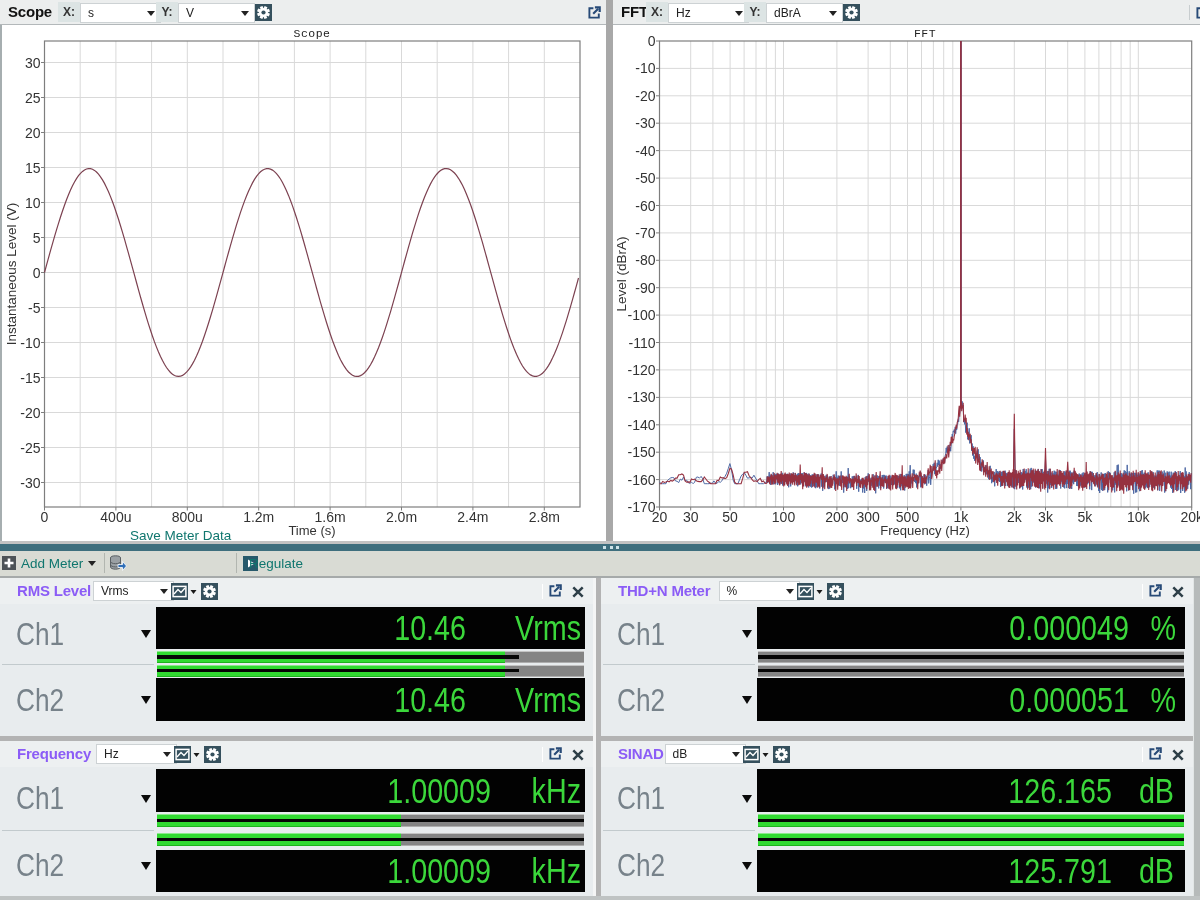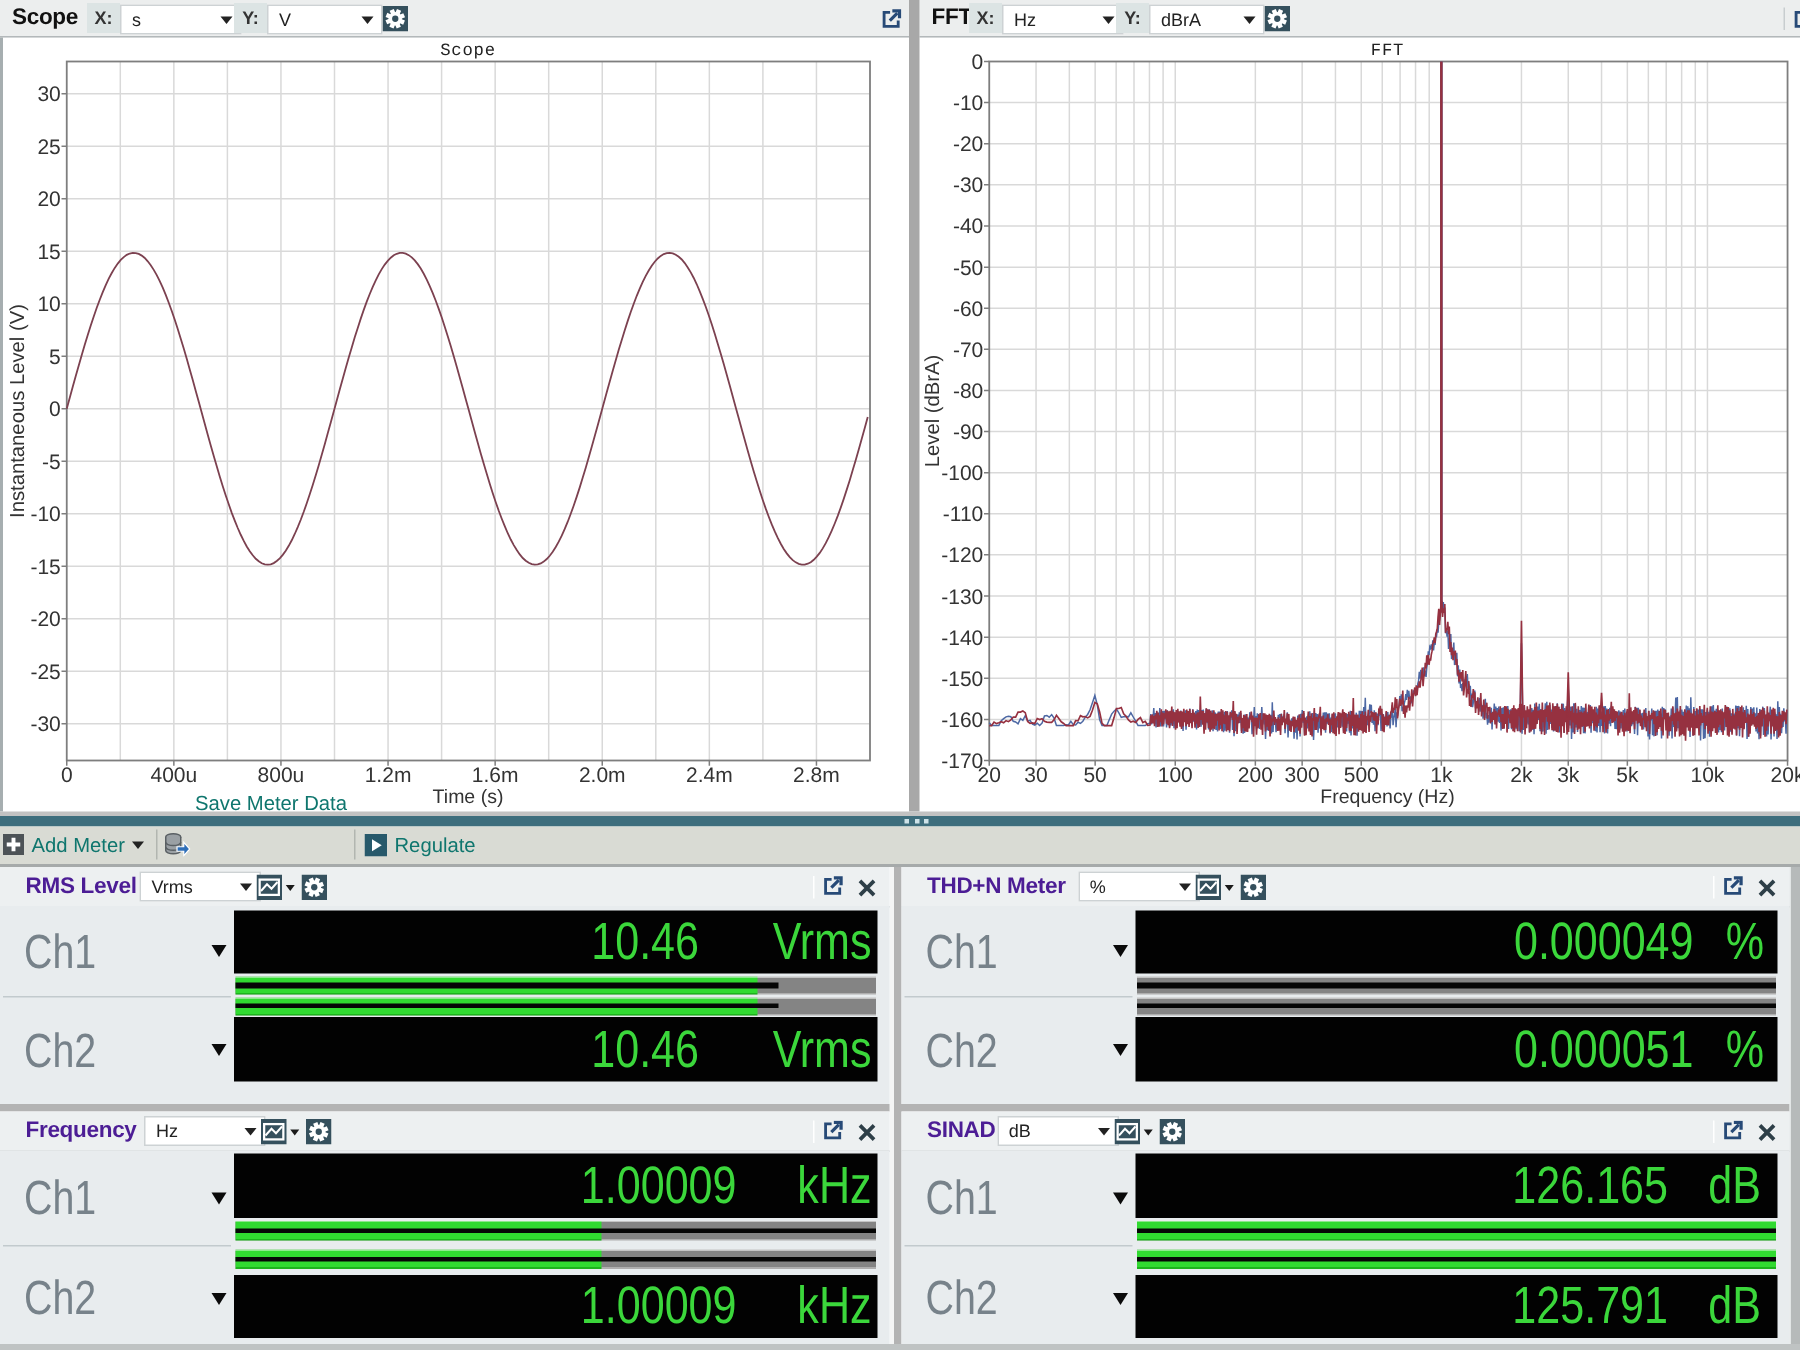--- a/index.html
+++ b/index.html
@@ -1,18 +1,18 @@
 <!DOCTYPE html>
 <html><head><meta charset="utf-8"><style>
 html,body{margin:0;padding:0}
 body{width:1200px;height:900px;position:relative;overflow:hidden;background:#fff;
 font-family:"Liberation Sans",sans-serif}
 .abs{position:absolute}
 .ctitle{font-size:15px;font-weight:bold;color:#111;letter-spacing:-0.2px}
-.ptitle{font-size:15px;font-weight:bold;color:#4c1d95;letter-spacing:-0.2px}
+.ptitle{font-size:15px;font-weight:bold;color:#8b5cf6;letter-spacing:-0.2px}
 .chip{height:20px;background:#dce4e4;font-size:12px;font-weight:bold;color:#333;
 text-align:center;line-height:20px}
 .dd{height:18px;background:#fff;border:1px solid #cdd2d4;font-size:12px;color:#222;
 line-height:18px;padding-left:7px}
 .darr{position:absolute;right:5px;top:7px;width:0;height:0;
 border-left:4px solid transparent;border-right:4px solid transparent;border-top:5px solid #222}
 .gval{font-size:35px;color:#3bd73b;text-align:right;transform:scaleX(0.82);transform-origin:100% 50%}
 .chlab{font-size:32px;color:#77828a;transform:scaleX(0.82);transform-origin:0 50%}
 .charr{width:0;height:0;border-left:5px solid transparent;border-right:5px solid transparent;
 border-top:8px solid #0a0a0a}
@@ -302,21 +302,21 @@
 <path d="M1.5 3 V12 c0 1.2 2.2 2.2 5 2.2 s5 -1 5 -2.2 V3" fill="#9aa0a4" stroke="#5a6064" stroke-width="1"></path>
 <path d="M1.5 6.5 c0 1.2 2.2 2.2 5 2.2 s5 -1 5 -2.2 M1.5 9.7 c0 1.2 2.2 2.2 5 2.2 s5 -1 5 -2.2" fill="none" stroke="#5a6064" stroke-width="1"></path>
 <path d="M9 9.5 h4.5 V6.5 L17.5 11 L13.5 15.5 V12.5 H9 z" fill="#2f6fb8" stroke="#fff" stroke-width="0.8"></path>
 </svg>
 <div class="abs tbtxt" style="left:130px;top:524px">Save Meter Data</div>
 <div class="abs" style="left:236px;top:553px;width:1px;height:20px;background:#b2b6b0"></div>
 <svg class="abs" style="left:243px;top:556px" width="15" height="15" viewBox="0 0 15 15">
 <rect width="15" height="15" fill="#27596b"></rect>
 <path d="M5 3.5 L11.5 7.5 L5 11.5 z" fill="#fff"></path>
   </svg>
-<div class="abs tbtxt" style="left:263px;top:551.5px">Regulate</div>
+<div class="abs tbtxt" style="left:249px;top:551.5px">Regulate</div>
 <div class="abs" style="left:0;top:735.5px;width:1200px;height:5px;background:#b3b3b3"></div>
 <div class="abs" style="left:595.5px;top:577.5px;width:5px;height:322.5px;background:#b3b3b3"></div>
 <div class="abs" style="left:1193px;top:577.5px;width:7px;height:322.5px;background:#f4f5f5"></div>
 <div class="abs" style="left:593px;top:577.5px;width:2.5px;height:322.5px;background:#f4f5f5"></div>
 <div class="abs" style="left:0px;top:577.5px;width:593px;height:26px;background:#edf0f1;border-bottom:1px solid #c3c7ca"></div>
 <div class="abs ptitle" style="left:17px;top:581.5px">RMS Level</div>
 <div class="abs dd" style="left:93px;top:581.0px;width:72px">Vrms<span class="darr"></span></div>
 <svg class="abs" style="left:171px;top:582.5px" width="26" height="17" viewBox="0 0 26 17">
 <rect width="17" height="17" fill="#35505d"></rect>
 <rect x="2.1" y="3.4" width="12.8" height="10.2" fill="none" stroke="#fff" stroke-width="1.5"></rect>

